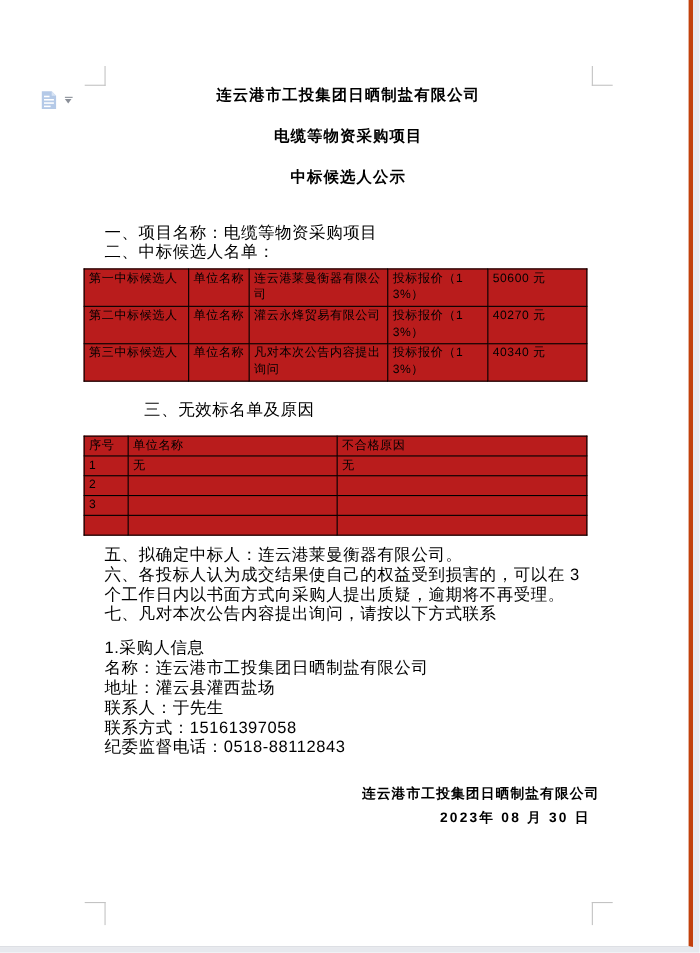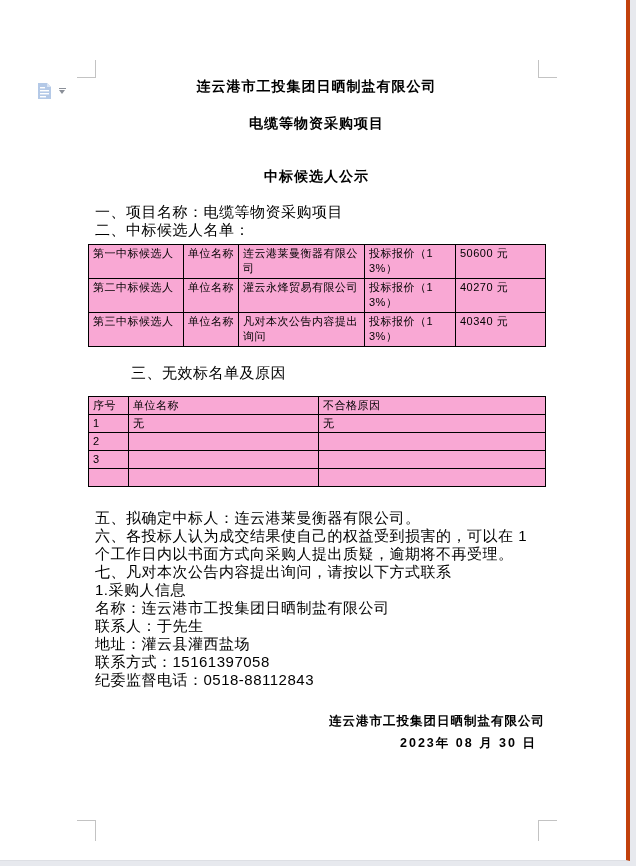--- a/index.html
+++ b/index.html
@@ -32,30 +32,30 @@
   .drop-arrow .tri {
     display:block; margin:0 auto; width:0; height:0;
     border-left:3.5px solid transparent; border-right:3.5px solid transparent;
     border-top:4px solid #8a8f98;
   }
 
   .title {
     position:absolute; left:88px; width:457px; text-align:center;
     font-weight:bold; font-size:14px; letter-spacing:1px; white-space:nowrap;
   }
-  .t1 { top:78px; } .t2 { top:115px; } .t3 { top:168px; }
+  .t1 { top:78px; } .t2 { top:115px; } .t3 { top:152px; }
 
   .body-text { font-size:15px; line-height:18px; letter-spacing:0.5px; }
   .block { position:absolute; left:95px; width:446px; }
   .blk-items12 { top:203px; }
   .blk-item3   { top:364px;margin-left:36px; }
-  .blk-items567{ top:509px; }
+  .blk-items567{ top:496px; }
   .blk-buyer   { top:581px; }
 
-  table { border-collapse:collapse; table-layout:fixed; position:absolute; left:88px; width:457px; background:#f9a8d4; }
+  table { border-collapse:collapse; table-layout:fixed; position:absolute; left:76px; width:457px; background:#b91c1c; }
   td {
     border:1px solid #000; font-size:11px; line-height:15px;
     padding:1px 4px; vertical-align:top; letter-spacing:0.5px;
     overflow:hidden; word-break:break-all;
   }
   .tbl-candidates { top:244px; }
   .tbl-candidates tr { height:34px; }
   .tbl-invalid { top:396px;padding-left:44px; }
   .tbl-invalid tr { height:17px; }
   .tbl-invalid tr.last { height:18px; }
@@ -169,29 +169,29 @@
       <tr class="last">
         <td></td>
         <td></td>
         <td></td>
       </tr>
     </tbody>
   </table>
 
   <div class="block blk-items567 body-text">
     <div>五、拟确定中标人：连云港莱曼衡器有限公司。</div>
-    <div>六、各投标人认为成交结果使自己的权益受到损害的，可以在 1 个工作日内以书面方式向采购人提出质疑，逾期将不再受理。</div>
+    <div>六、各投标人认为成交结果使自己的权益受到损害的，可以在 3 个工作日内以书面方式向采购人提出质疑，逾期将不再受理。</div>
     <div>七、凡对本次公告内容提出询问，请按以下方式联系</div>
   </div>
 
   <div class="block blk-buyer body-text">
     <div>1.采购人信息</div>
     <div>名称：连云港市工投集团日晒制盐有限公司</div>
+    <div>地址：灌云县灌西盐场</div>
     <div>联系人：于先生</div>
-    <div>地址：灌云县灌西盐场</div>
     <div>联系方式：15161397058</div>
     <div>纪委监督电话：0518-88112843</div>
   </div>
 
   <div class="signature">
     <div>连云港市工投集团日晒制盐有限公司</div>
     <div class="date">2023年 08 月 30 日</div>
   </div>
 
 </div>

